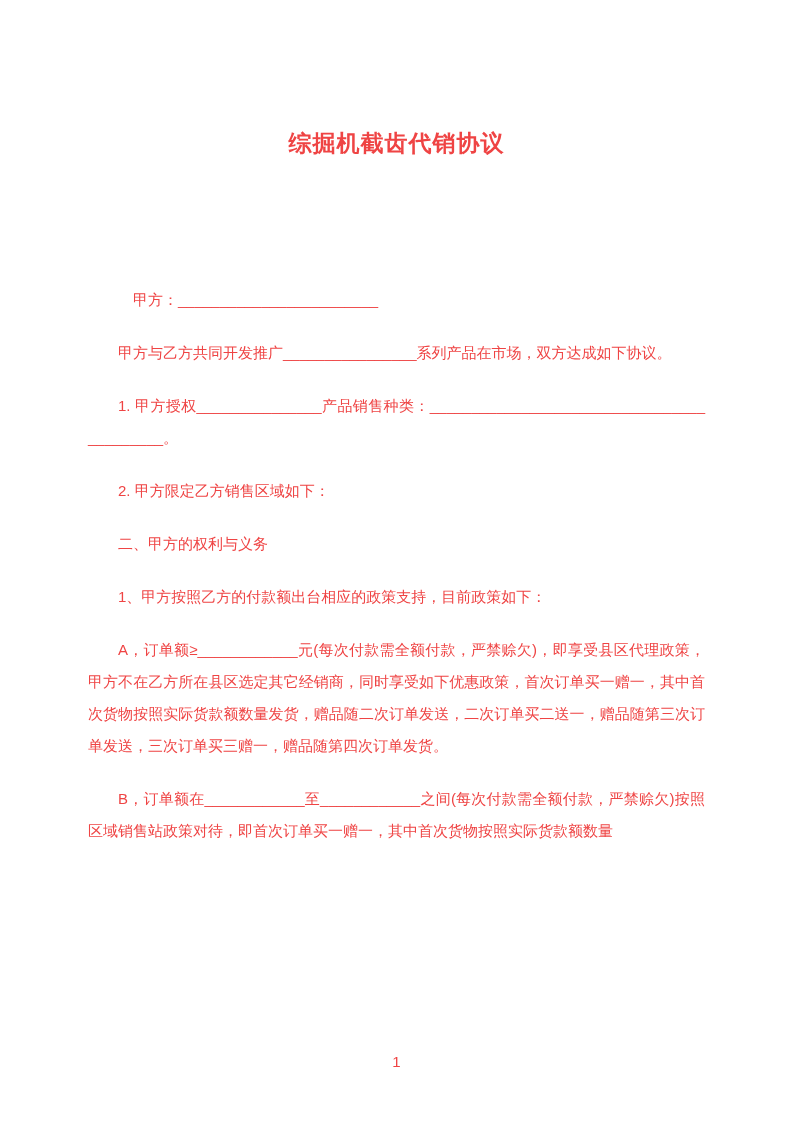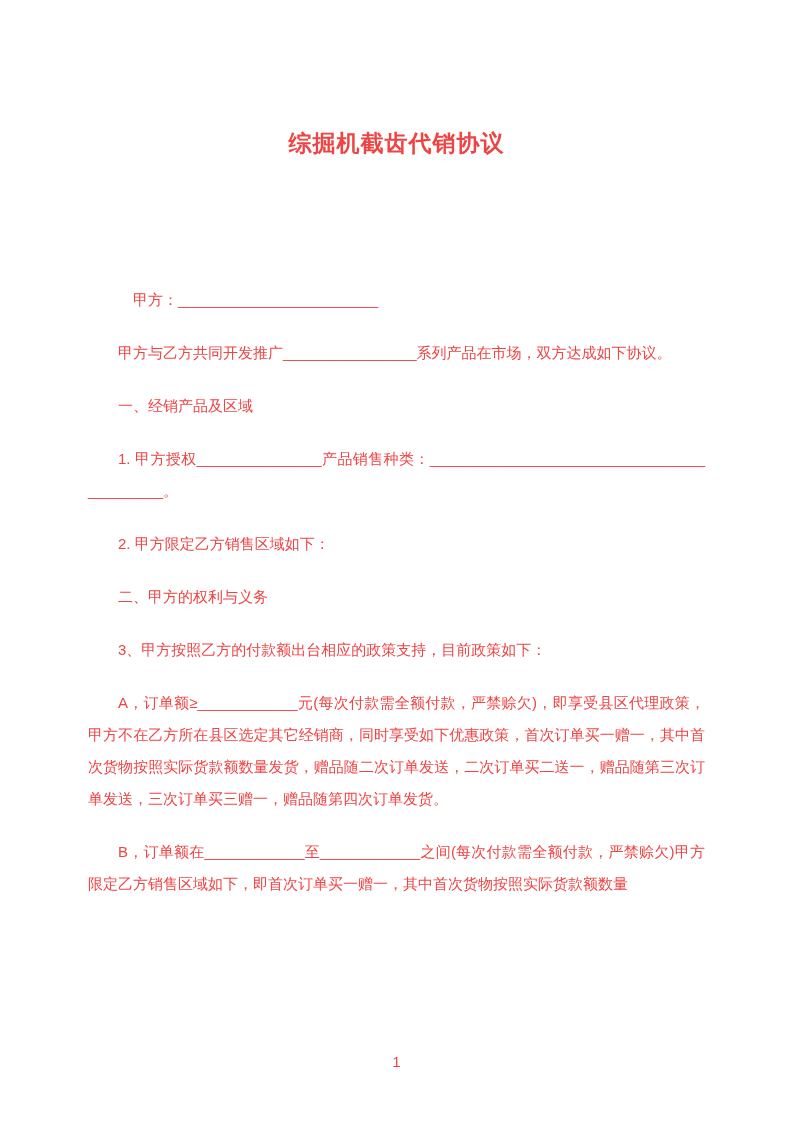--- a/index.html
+++ b/index.html
@@ -59,31 +59,30 @@
 <div class="page">
   <div class="content">
 
     <h1 class="doc-title">综掘机截齿代销协议</h1>
 
     <p class="para party-line">甲方：________________________</p>
 
 
     <p class="para">甲方与乙方共同开发推广________________系列产品在市场，双方达成如下协议。</p>
 
-    <p class="para heading">一、经销产品及区域</p>
 
     <p class="para">1. 甲方授权_______________产品销售种类：__________________________________________。</p>
 
     <p class="para">2. 甲方限定乙方销售区域如下：</p>
 
     <p class="para heading">二、甲方的权利与义务</p>
 
 
-    <p class="para">3、甲方按照乙方的付款额出台相应的政策支持，目前政策如下：</p>
+    <p class="para">1、甲方按照乙方的付款额出台相应的政策支持，目前政策如下：</p>
 
     <p class="para">A，订单额≥____________元(每次付款需全额付款，严禁赊欠)，即享受县区代理政策，甲方不在乙方所在县区选定其它经销商，同时享受如下优惠政策，首次订单买一赠一，其中首次货物按照实际货款额数量发货，赠品随二次订单发送，二次订单买二送一，赠品随第三次订单发送，三次订单买三赠一，赠品随第四次订单发货。</p>
 
-    <p class="para">B，订单额在____________至____________之间(每次付款需全额付款，严禁赊欠)甲方限定乙方销售区域如下，即首次订单买一赠一，其中首次货物按照实际货款额数量</p>
+    <p class="para">B，订单额在____________至____________之间(每次付款需全额付款，严禁赊欠)按照区域销售站政策对待，即首次订单买一赠一，其中首次货物按照实际货款额数量</p>
 
   </div>
 
   <div class="page-number">1</div>
 </div>
 
 </body></html>

